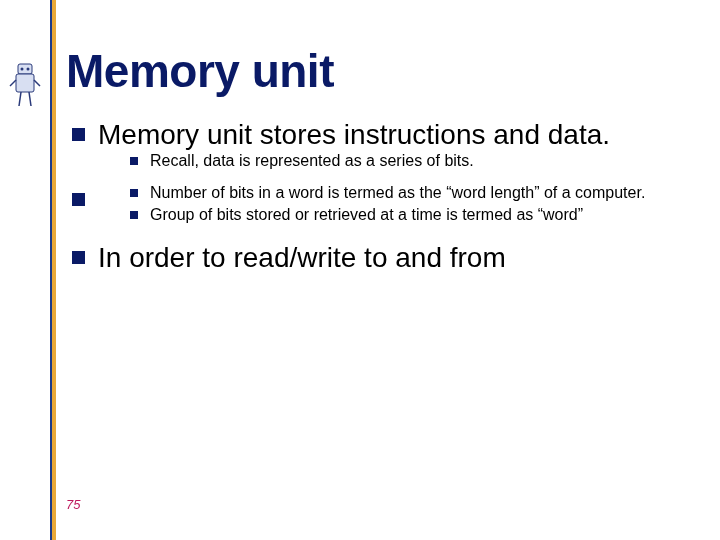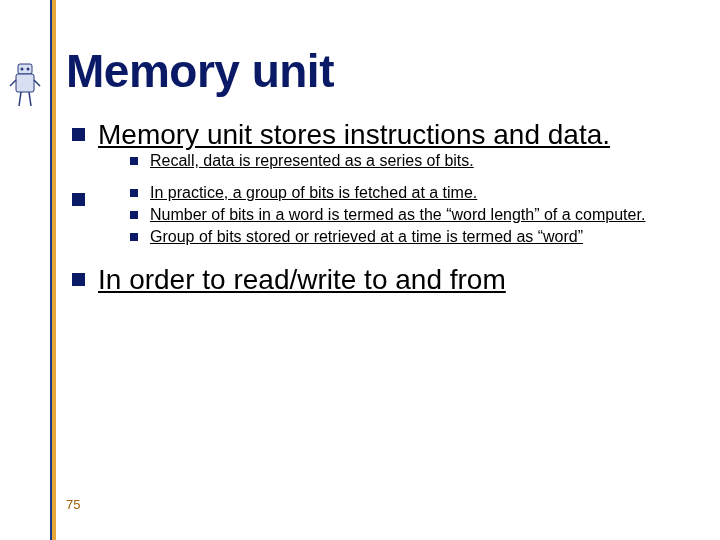--- a/index.html
+++ b/index.html
@@ -40,21 +40,20 @@
     margin-bottom: 20px;
     letter-spacing: -0.5px;
   }
   .main-list {
     list-style: none;
   }
   .main-item {
     position: relative;
     padding-left: 32px;
     margin-bottom: 8px;
-    text-decoration: underline;
   }
   .main-item::before {
     content: "";
     position: absolute;
     left: 6px;
     top: 10px;
     width: 13px;
     height: 13px;
     background: #0a1a66;
   }
@@ -86,21 +85,22 @@
   .sub-text {
     font-size: 16px;
     color: #000000;
     line-height: 1.25;
   }
   .page-num {
     position: absolute;
     left: 66px;
     bottom: 28px;
     font-size: 13px;
-    color: #a16207;
+    color: #be185d;
+    font-style: italic;
   }
 </style>
 </head>
 <body>
 
 <div class="left-rule"></div>
 
 <div class="robot-icon">
   <svg viewBox="0 0 34 46" width="34" height="46">
     <rect x="10" y="2" width="14" height="10" rx="2" fill="#d8dff2" stroke="#2a3a7a" stroke-width="1"></rect>
@@ -124,23 +124,20 @@
       <ul class="sub-list">
         <li class="sub-item">
           <div class="sub-text">Recall, data is represented as a series of bits.</div>
         </li>
       </ul>
     </li>
 
     <li class="main-item">
       <ul class="sub-list">
         <li class="sub-item tight">
-          <div class="sub-text">In practice, a group of bits is fetched at a time.</div>
-        </li>
-        <li class="sub-item tight">
           <div class="sub-text">Number of bits in a word is termed as the “word length” of a computer.</div>
         </li>
         <li class="sub-item tight">
           <div class="sub-text">Group of bits stored or retrieved at a time is termed as “word”</div>
         </li>
       </ul>
     </li>
 
     <li class="main-item" style="margin-top:16px;">
       <div class="main-text">In order to read/write to and from</div>

